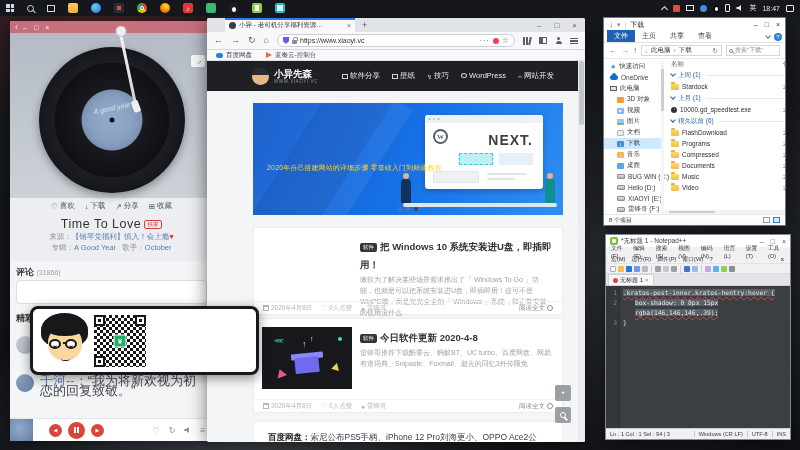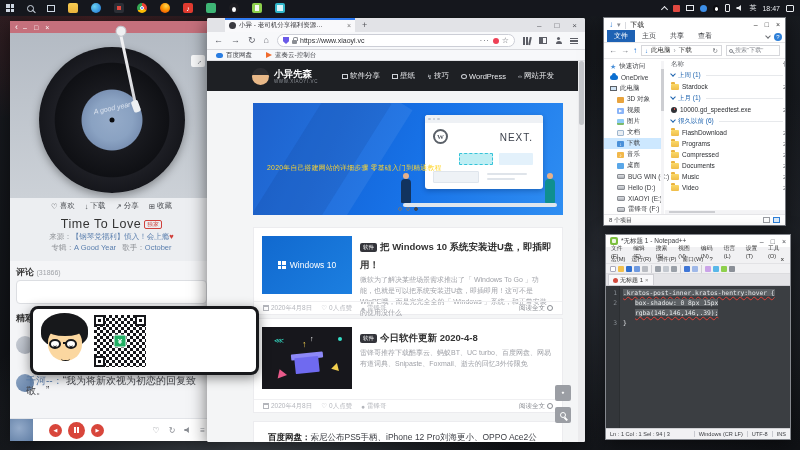--- a/index.html
+++ b/index.html
@@ -74,21 +74,21 @@
 .m-ch span{font-weight:normal;font-size:7px;color:#a0a3a8}
 .m-input{position:absolute;left:6px;right:6px;top:19px;height:24px;background:#fff;border:1px solid #dcdee2;border-radius:4px}
 .m-hot{position:absolute;left:6px;top:51px;font-size:9px;font-weight:bold;color:#333;white-space:nowrap}
 .avatar{position:absolute;width:18px;height:18px;border-radius:50%}
 .av1{left:6px;top:75px;background:linear-gradient(135deg,#c9ced6,#aab0ba)}
 .av2{left:6px;top:113px;background:linear-gradient(135deg,#8fa6c4,#5f7da4)}
 .c1-text{position:absolute;left:70px;top:89px;font-size:7.5px;color:#45474c}
 .c1-meta{position:absolute;left:30px;right:8px;top:100px;font-size:6.5px;color:#9da0a6;display:flex}
 .c1-meta .right{margin-left:auto;display:flex;gap:4px}
 .c-divider{position:absolute;left:30px;right:8px;top:111px;border-top:1px solid #e4e6ea}
-.c2-line{position:absolute;left:16px;right:6px;top:115px;font-size:10px;color:#45474c;line-height:10px}
+.c2-line{position:absolute;left:30px;right:6px;top:115px;font-size:13px;color:#45474c;line-height:10px}
 .c2-line .u{color:#5b7fae}
 .m-player{position:absolute;left:0;right:0;bottom:0;height:23px;background:#fff;border-top:1px solid #e2e4e8;display:flex;align-items:center}
 .m-thumb{width:23px;height:23px;background:radial-gradient(circle at 40% 40%,#93aac9,#5f7da4);flex:none}
 .pbtn{border-radius:50%;background:#d8463b;color:#fff;display:flex;align-items:center;justify-content:center;flex:none}
 .pb-prev,.pb-next{width:13px;height:13px;font-size:5px}
 .pb-play{width:17px;height:17px;margin:0 6px;gap:1.5px}
 .pb-play i{width:1.5px;height:6px;background:#fff}
 .pctrl{display:flex;align-items:center;margin-left:16px}
 .pright{margin-left:auto;display:flex;align-items:center;gap:9px;margin-right:8px;color:#8a8d93;font-size:8px}
 .spk{width:7px;height:6px;background:#8a8d93;clip-path:polygon(0 33%,28% 33%,65% 0,65% 100%,28% 67%,0 67%)}
@@ -127,35 +127,35 @@
 .bm-cloud{width:7px;height:5px;background:#2a7de1;border-radius:3px}
 .bm-flag{width:0;height:0;border-top:3px solid transparent;border-bottom:3px solid transparent;border-left:6px solid #f06a2d}
 .b-content{flex:1;position:relative;background:#f4f5f6;overflow:hidden}
 .b-scroll{position:absolute;right:0;top:0;bottom:0;width:7px;background:#ececee}
 .b-scroll i{position:absolute;left:1px;right:1px;top:0;height:64px;background:#c4c6ca;border-radius:3px}
 .site-head{position:absolute;left:0;top:0;right:7px;height:30px;background:#1e2024;display:flex;align-items:center;padding:0 24px 0 45px}
 .logo-av{width:17px;height:17px;border-radius:50%;background:linear-gradient(#2c2c30 42%,#e8b888 42%);flex:none}
 .logo-txt{margin-left:5px}
 .logo-txt .n{font-size:9.5px;font-weight:bold;color:#fff;line-height:10px}
 .logo-txt .s{font-size:4.5px;color:#8d9198;letter-spacing:.6px}
-.site-nav{margin-left:auto;display:flex;gap:12px;font-size:7.5px;color:#e8e9ec;align-items:flex-end}
+.site-nav{margin-left:auto;display:flex;gap:12px;font-size:7.5px;color:#e8e9ec;align-items:flex-start}
 .site-nav .ni{display:flex;align-items:center;gap:2px}
 .ni-ico{width:6px;height:5px;border:1px solid #cfd2d8}
 .ni-bolt{color:#cfd2d8;font-size:6px;border:none;width:auto;height:auto}
 .banner{position:absolute;left:46px;top:42px;width:310px;height:112px;overflow:hidden;background:linear-gradient(115deg,#0d56c9 0%,#1873e8 55%,#2f8ef2 100%)}
 .banner::before{content:'';position:absolute;left:-40px;top:-50px;width:150px;height:230px;background:rgba(255,255,255,.07);transform:rotate(32deg)}
 .banner::after{content:'';position:absolute;left:30px;top:-30px;width:60px;height:200px;background:rgba(10,30,90,.10);transform:rotate(32deg)}
 .bn-title{position:absolute;left:14px;top:38px;font-size:14px;font-weight:bold;color:#fff;letter-spacing:1px;text-shadow:0 1px 2px rgba(0,20,60,.3);z-index:2}
 .bn-sub{position:absolute;left:14px;top:60px;font-size:6.8px;color:#ffd62e;z-index:2;letter-spacing:.3px}
 .ill{position:absolute;right:6px;top:8px;width:160px;height:96px;z-index:1}
 .mock{position:absolute;right:14px;top:4px;width:118px;height:74px;background:#fff;border-radius:3px;box-shadow:0 2px 5px rgba(0,30,80,.3)}
 .mock-bar{height:8px;background:#eef1f5;border-radius:3px 3px 0 0;display:flex;align-items:center;gap:2px;padding:0 3px}
 .mock-bar i{width:2.5px;height:2.5px;border-radius:50%;background:#c3cad4}
 .mock-w{position:absolute;left:8px;top:14px;width:15px;height:15px;border:2px solid #5a6068;border-radius:50%;display:flex;align-items:center;justify-content:center;font-size:7px;font-weight:bold;color:#5a6068;font-family:"Liberation Serif","DejaVu Serif",serif}
-.mock-brand{position:absolute;right:10px;top:17px;font-size:10px;font-weight:normal;color:#3a3f4a;letter-spacing:1px}
+.mock-brand{position:absolute;right:10px;top:17px;font-size:14px;font-weight:bold;color:#3a3f4a;letter-spacing:1px}
 .blk{position:absolute;border-radius:1px}
 .b1{left:34px;top:38px;width:34px;height:12px;background:#bfeef4;border:1px dashed #35c3d8}
 .b2{left:74px;top:38px;width:34px;height:12px;background:#e3f1fb}
 .b3{left:8px;top:56px;width:46px;height:12px;background:#eef2f6;border:1px solid #dfe5ec}
 .ln{position:absolute;height:2px;background:#dfe4ea;border-radius:1px}
 .l1{left:62px;top:58px;width:40px}.l2{left:62px;top:63px;width:28px}
 .pp{position:absolute;bottom:4px;width:10px;height:24px;border-radius:4px 4px 1px 1px}
 .pp::before{content:'';position:absolute;left:2px;top:-6px;width:6px;height:6px;border-radius:50%;background:#e8b088}
 .p1{left:4px;background:#12335e}
 .p2{right:2px;background:#0f8f8f}
@@ -525,29 +525,20 @@
           <div class="platform"></div>
         </div>
         <div class="bn-dots">
             <i></i>
             <i></i>
             <i class="on"></i>
           </div>
       </div>
 
       <div class="card card1">
-        <div class="thumb thumb-win">
-          <span class="winlogo">
-              <i style="background:#fff"></i>
-              <i style="background:#fff"></i>
-              <i style="background:#fff"></i>
-              <i style="background:#fff"></i>
-            </span>
-          <span>Windows 10</span>
-        </div>
         <div class="body">
           <span class="cat">软件</span><span class="ptitle">把 Windows 10 系统安装进U盘，即插即用！</span>
           <div class="excerpt">微软为了解决某些场景需求推出了「 Windows To Go 」功能，也就是可以把系统安装进U盘，即插即用！这可不是WinPE哦，而是完完全全的「 Windows 」系统，和正常安装的使用没什么</div>
         </div>
         <div class="meta">
           <span class="mi">
               <span class="cal"></span>
               <span>2020年4月8日</span>
             </span>
           <span class="mi">

